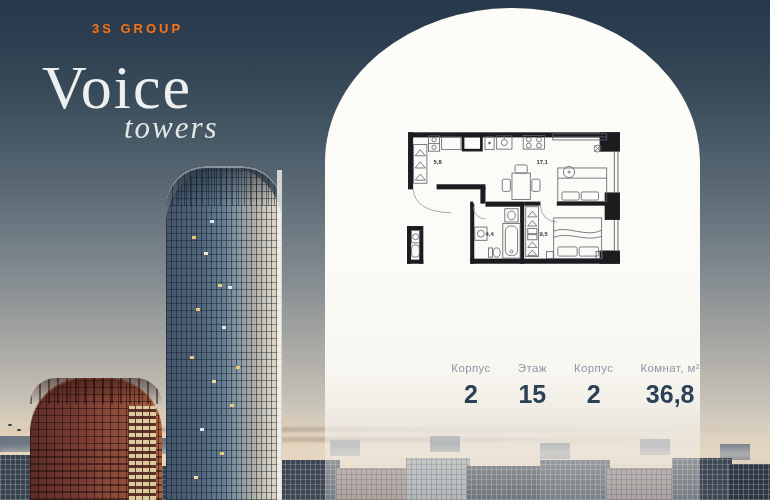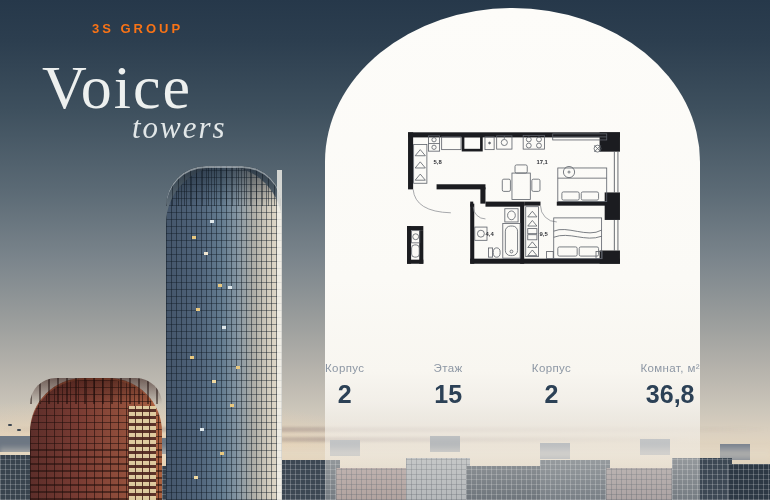--- a/index.html
+++ b/index.html
@@ -104,29 +104,29 @@
       rgba(253,252,249,1) 0%, rgba(251,250,246,1) 55%,
       rgba(248,246,240,1) 74%, rgba(247,244,238,.9) 80%,
       rgba(245,242,236,.55) 88%, rgba(243,240,234,.3) 100%);
   }
 
   
   .brand-group{left:92px;top:21px;z-index:5;color:#f97316;font-size:13px;
     letter-spacing:3px;font-weight:600;}
   .brand-title{left:42px;top:56px;z-index:5;color:#edf0ef;font-size:62px;
     font-family:"Liberation Serif",serif;font-weight:500;letter-spacing:2px;line-height:1;}
-  .brand-sub{left:132px;top:110px;z-index:5;color:#e2e7e8;font-size:31px;
+  .brand-sub{left:124px;top:110px;z-index:5;color:#e2e7e8;font-size:31px;
     font-family:"Liberation Serif",serif;font-style:italic;letter-spacing:2px;}
 
   
   .plan{left:406px;top:128px;width:216px;height:137px;z-index:5;}
 
   
   .stats{left:325px;top:362px;width:375px;z-index:5;display:flex;
-    justify-content:space-between;gap:27px;position:absolute;}
+    justify-content:flex-end;gap:27px;position:absolute;}
   .stat{position:relative;text-align:center;}
   .stat .lbl{position:relative;font-size:11.5px;color:#8d97a4;letter-spacing:.4px;}
   .stat .val{position:relative;font-size:25px;font-weight:700;color:#2c4156;margin-top:6px;}
 </style>
 </head>
 <body>
 
 <div class="stage">
 
   <div class="sky"></div>

